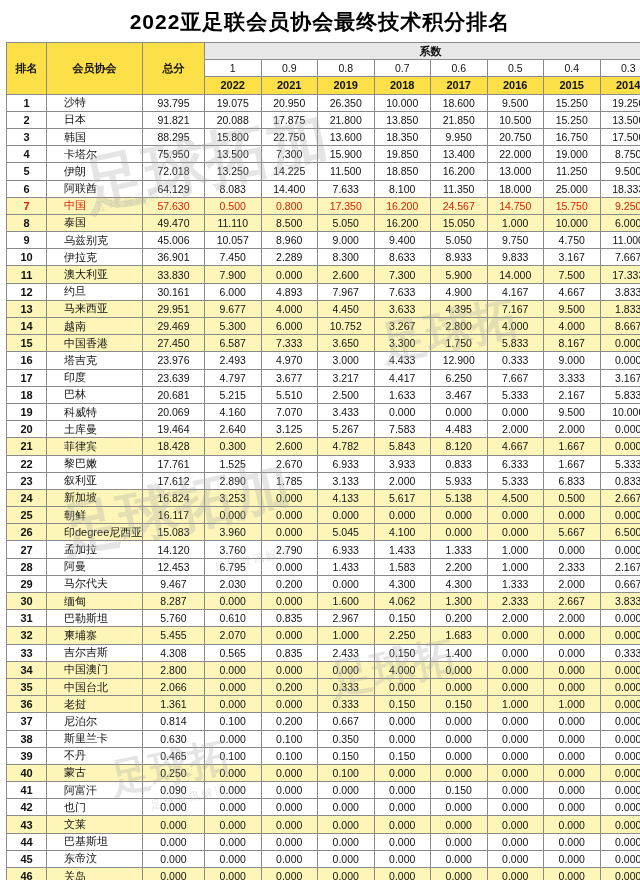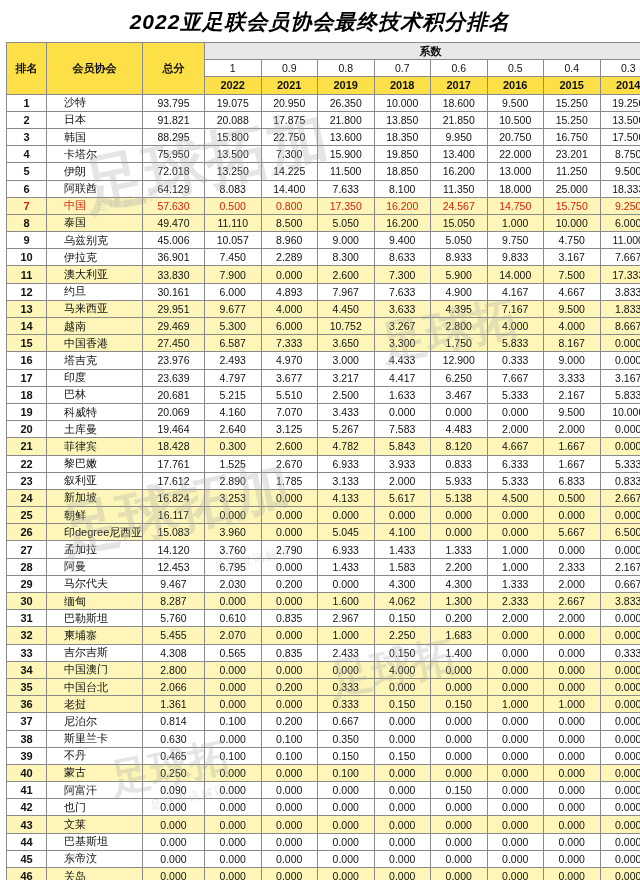--- a/index.html
+++ b/index.html
@@ -17,21 +17,20 @@
     box-sizing:border-box;
     padding:4px 6px 0 6px;
   }
   .title{
     text-align:center;
     font-size:21px;
     font-weight:bold;
     letter-spacing:1px;
     padding:4px 0 6px 0;
     color:#000;
-    font-style:italic;
   }
   table{
     border-collapse:collapse;
     width:628px;
     table-layout:fixed;
     font-size:10.5px;
   }
   th,td{
     border:1px solid #8a8a8a;
     height:16.2px;
@@ -181,21 +180,21 @@
         <tr>
           <td class="rank">4</td>
           <td class="assoc">卡塔尔</td>
           <td class="total">75.950</td>
           <td class="">13.500</td>
           <td class="">7.300</td>
           <td class="">15.900</td>
           <td class="">19.850</td>
           <td class="">13.400</td>
           <td class="">22.000</td>
-          <td class="">23.201</td>
+          <td class="">19.000</td>
           <td class="">8.750</td>
         </tr>
         <tr>
           <td class="rank">5</td>
           <td class="assoc">伊朗</td>
           <td class="total">72.018</td>
           <td class="">13.250</td>
           <td class="">14.225</td>
           <td class="">11.500</td>
           <td class="">18.850</td>

